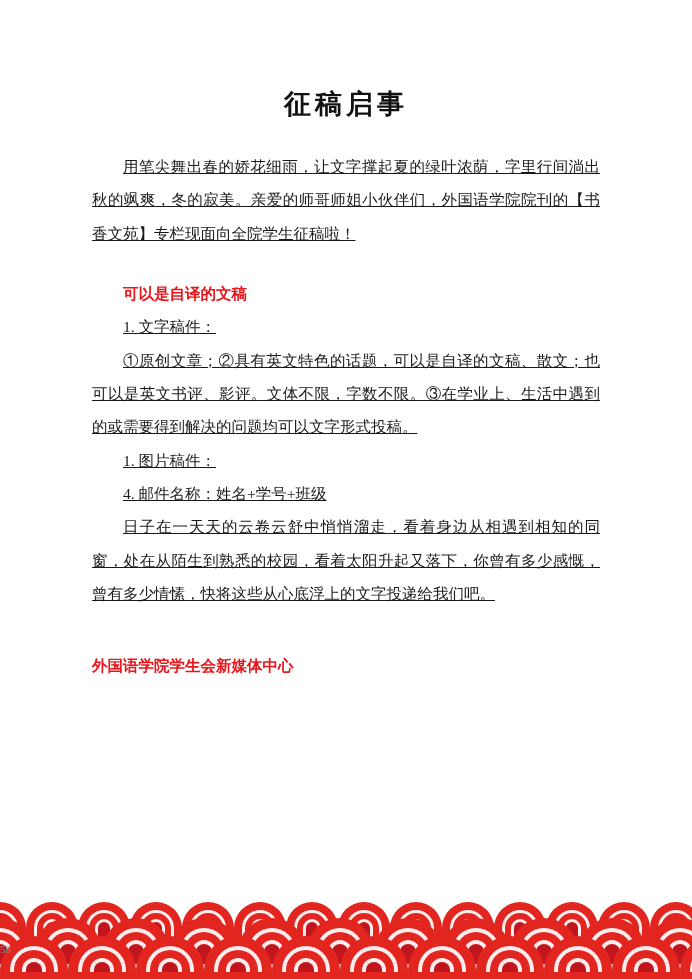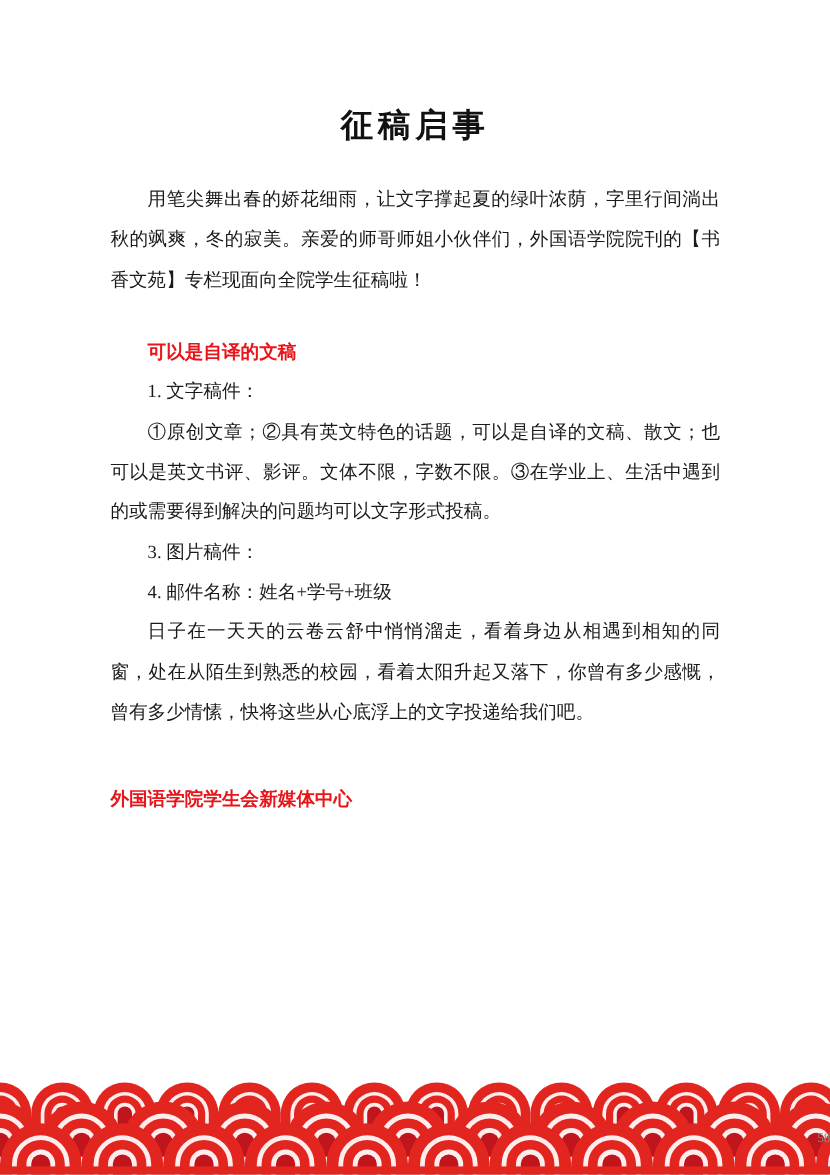--- a/index.html
+++ b/index.html
@@ -39,20 +39,21 @@
     margin-bottom: 0;
     font-family: "DejaVu Serif", "Liberation Serif", serif;
   }
 
   .para {
     font-size: 15.5px;
     line-height: 2.15;
     color: #1a1a1a;
     margin: 0;
     text-align: justify;
+    text-decoration: underline;
   }
 
   .para.indent {
     text-indent: 31px;
   }
 
   .gap-lg { height: 28px; }
   .gap-md { height: 18px; }
 
   .heading-red {
@@ -91,21 +92,21 @@
     width: 692px;
     height: 95px;
     overflow: hidden;
   }
 
   .page-number {
     position: absolute;
     left: 0;
     bottom: 24px;
     width: 692px;
-    text-align: right;
+    text-align: left;
     font-size: 11px;
     color: #8a8a8a;
     z-index: 5;
   }
 </style>
 </head>
 <body>
 
 <div class="page">
 
@@ -118,21 +119,21 @@
     <p class="para indent">用笔尖舞出春的娇花细雨，让文字撑起夏的绿叶浓荫，字里行间淌出秋的飒爽，冬的寂美。亲爱的师哥师姐小伙伴们，外国语学院院刊的【书香文苑】专栏现面向全院学生征稿啦！</p>
 
     <div class="gap-lg"></div>
 
     <p class="heading-red">可以是自译的文稿</p>
 
     <p class="para indent">1. 文字稿件：</p>
 
     <p class="para indent">①原创文章；②具有英文特色的话题，可以是自译的文稿、散文；也可以是英文书评、影评。文体不限，字数不限。③在学业上、生活中遇到的或需要得到解决的问题均可以文字形式投稿。</p>
 
-    <p class="para indent">3. 图片稿件：</p>
+    <p class="para indent">1. 图片稿件：</p>
 
 
 
     <p class="para indent">4. 邮件名称：姓名+学号+班级</p>
 
     <p class="para indent">日子在一天天的云卷云舒中悄悄溜走，看着身边从相遇到相知的同窗，处在从陌生到熟悉的校园，看着太阳升起又落下，你曾有多少感慨，曾有多少情愫，快将这些从心底浮上的文字投递给我们吧。</p>
 
     <div class="gap-lg"></div>
     <div class="gap-md"></div>
 

